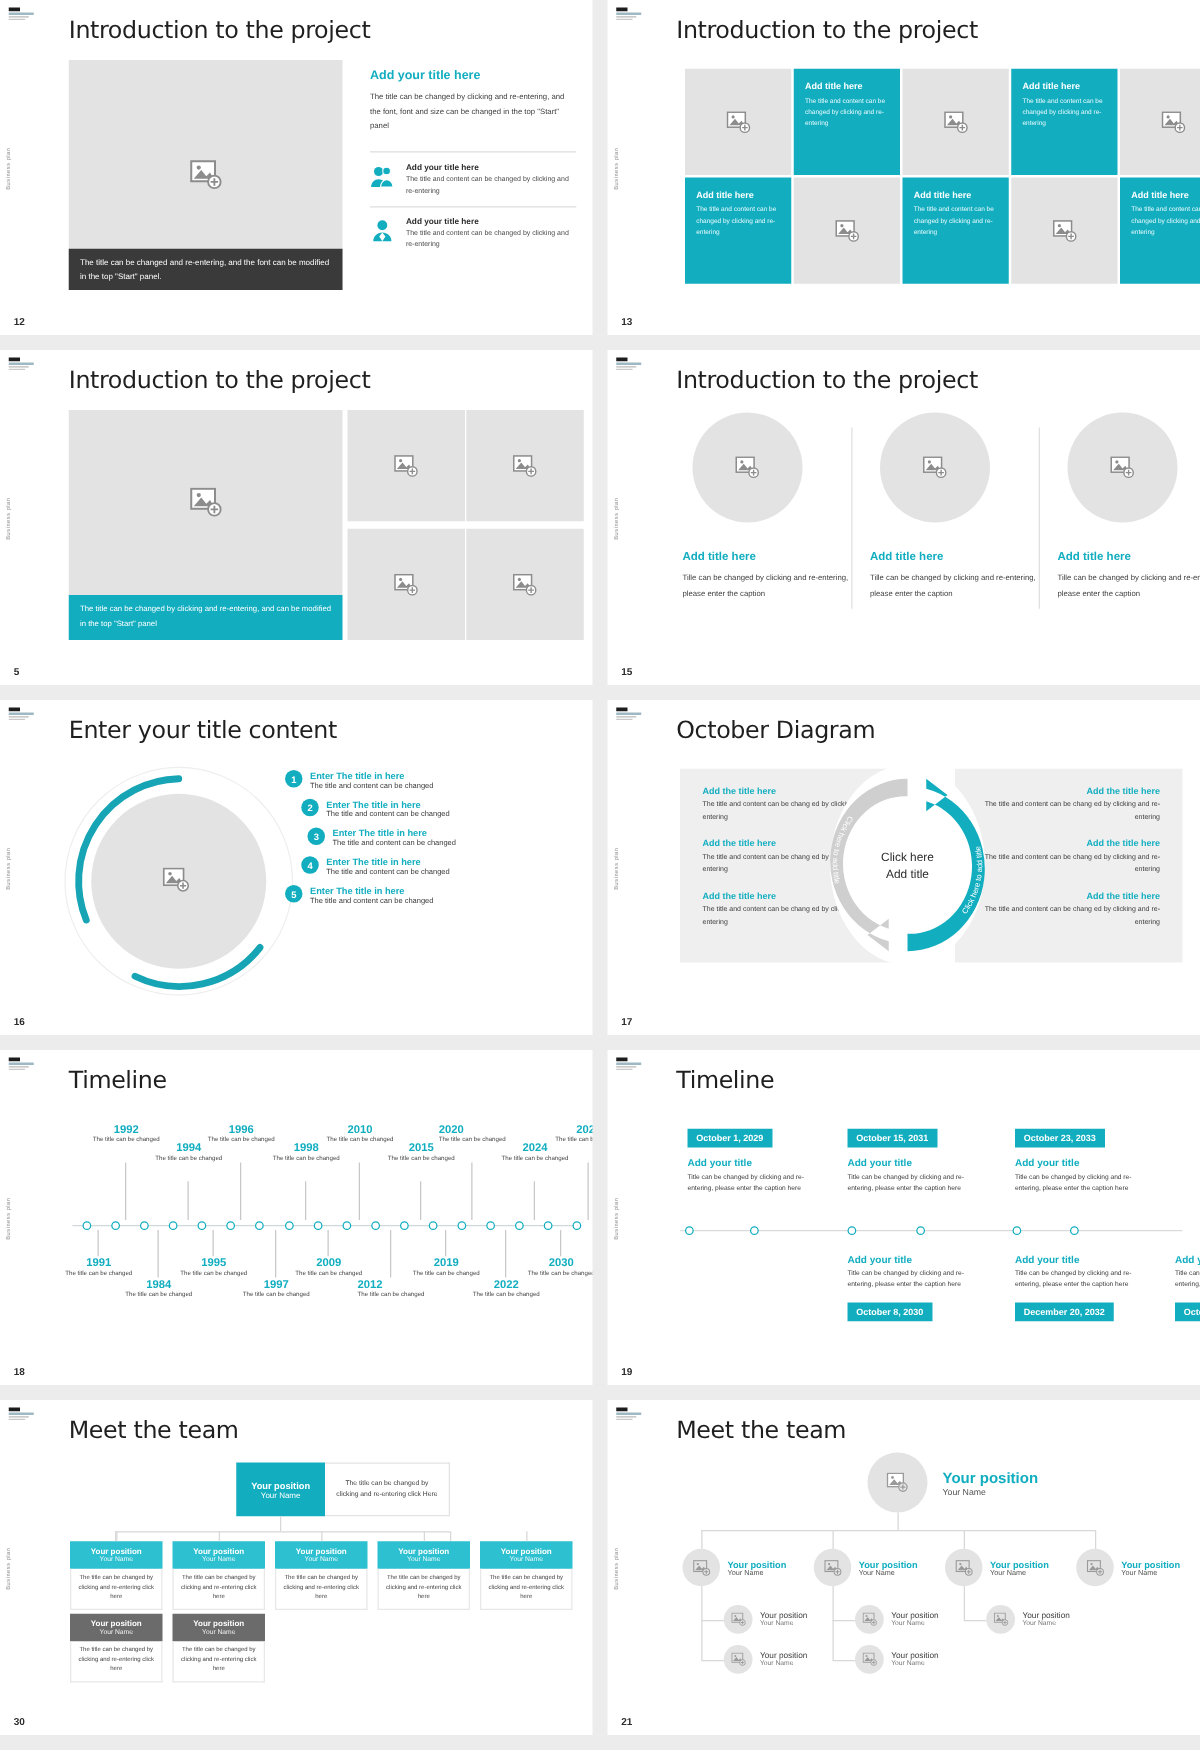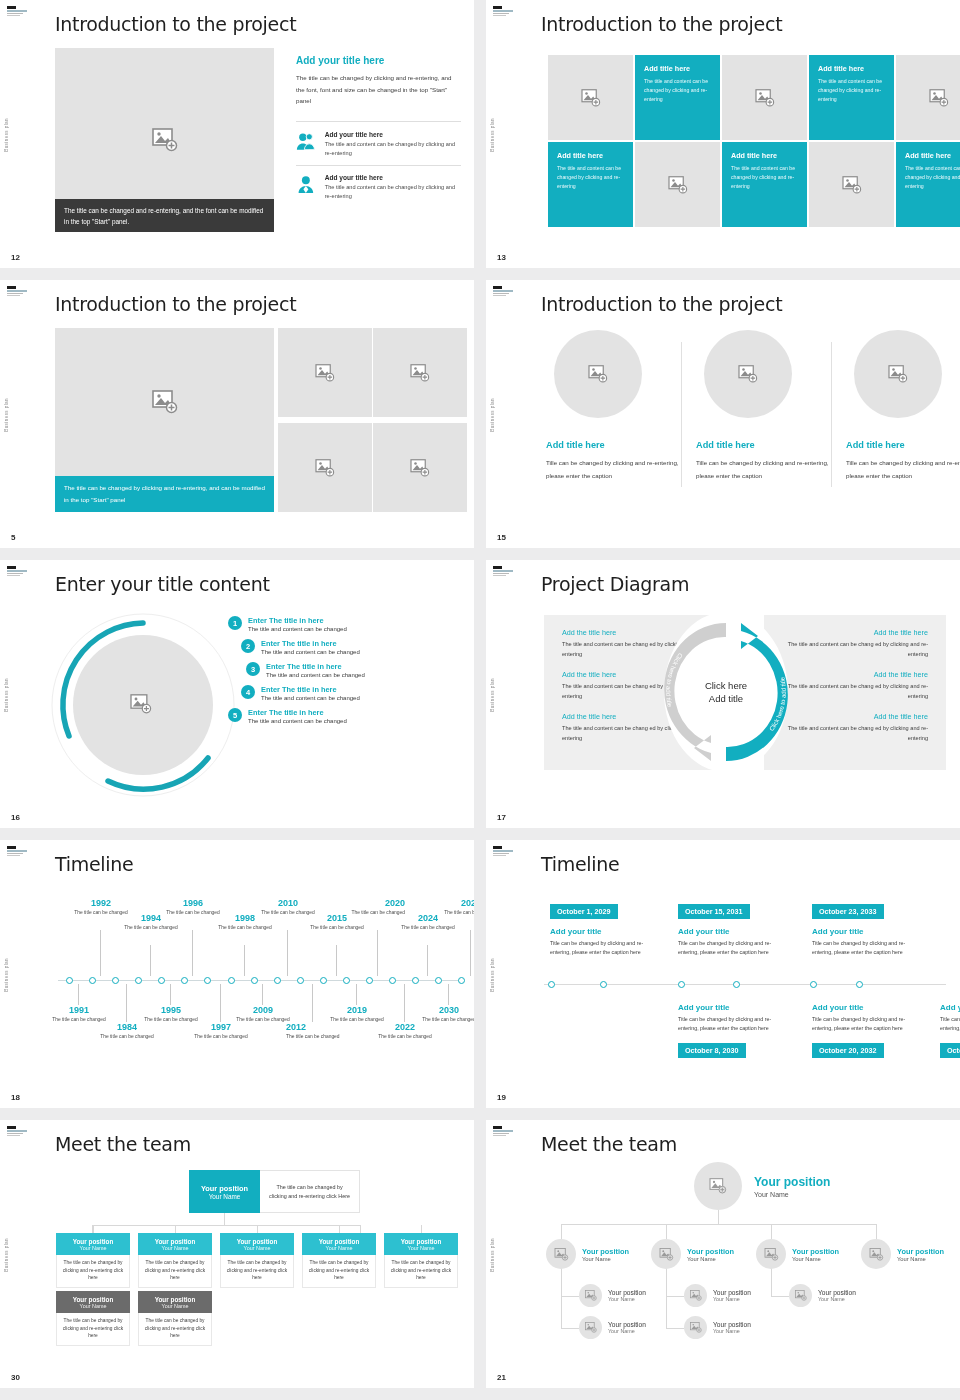--- a/index.html
+++ b/index.html
@@ -66,21 +66,21 @@
   .s16-wrap { position:absolute; left:48px; top:48px; width:190px; height:195px; }
   .s16-list { position:absolute; left:228px; top:56px; width:230px; }
   .s16-item { display:flex; align-items:flex-start; gap:6px; margin-bottom:7px; }
   .s16-num { min-width:14px; width:14px; height:14px; border-radius:50%; background:#12aec0; color:#fff; font-size:7.5px; font-weight:700; display:flex; align-items:center; justify-content:center; }
   .s16-h { font-size:7.4px; font-weight:700; color:#12aec0; margin-bottom:1px; }
   .s16-p { font-size:6px; color:#3a3a3a; }
 
   
   .s17-panel { position:absolute; top:55px; width:182px; height:155px; background:#efefef; }
   .s17-blk { margin-bottom:11px; }
-  .s17-h { font-size:7.2px; font-weight:400; color:#12aec0; margin-bottom:3px; }
+  .s17-h { font-size:7.2px; font-weight:700; color:#12aec0; margin-bottom:3px; }
   .s17-p { font-size:5.6px; line-height:9.5px; color:#3d3d3d; }
   .s17-center { position:absolute; left:178px; top:43px; width:124px; height:178px; }
 
   
   .s18-axis { position:absolute; left:58px; top:140px; width:402px; height:1px; background:#cfd9dc; }
   .s18-dot { position:absolute; width:7px; height:7px; border-radius:50%; border:1.1px solid #12aec0; background:#fff; top:136.5px; }
   .s18-stem { position:absolute; width:1px; background:#c8c8c8; }
   .s18-lab { position:absolute; width:54px; }
   .s18-y { font-size:9px; font-weight:700; color:#12aec0; }
   .s18-d { font-size:4.9px; line-height:7.5px; color:#4a4a4a; margin-top:1px; }
@@ -442,21 +442,21 @@
 
 <div class="slidewrap right">
       <div class="slide">
   <div class="logo">
           <div class="l1"></div>
           <div class="l2"></div>
           <div class="l3"></div>
           <div class="l4"></div>
         </div>
   <div class="vlabel">Business plan</div>
-  <div class="stitle">Project Diagram</div>
+  <div class="stitle">October Diagram</div>
   <div class="pagenum">17</div>
 
   <div class="s17-panel" style="left:58px;padding:13px 14px 0 18px">
     <div class="s17-blk">
             <div class="s17-h">Add the title here</div>
             <div class="s17-p">The title and content can be chang ed by clicking and re-entering</div>
           </div>
     <div class="s17-blk">
             <div class="s17-h">Add the title here</div>
             <div class="s17-p">The title and content can be chang ed by clicking and re-entering</div>
@@ -566,21 +566,21 @@
           <div class="s18-lab" style="left: 261px; top: 58px; text-align: center;">
             <div class="s18-y">2010</div>
     <div class="s18-d">The title can be changed</div>
           </div>
           <div class="s18-stem" style="left: 287px; top: 90px; height: 46px;"></div>
           <div class="s18-lab" style="left: 310px; top: 73px; text-align: center;">
             <div class="s18-y">2015</div>
     <div class="s18-d">The title can be changed</div>
           </div>
           <div class="s18-stem" style="left: 336px; top: 105px; height: 31px;"></div>
-          <div class="s18-lab" style="left: 351px; top: 58px; text-align: right;">
+          <div class="s18-lab" style="left: 351px; top: 58px; text-align: left;">
             <div class="s18-y">2020</div>
     <div class="s18-d">The title can be changed</div>
           </div>
           <div class="s18-stem" style="left: 377px; top: 90px; height: 46px;"></div>
           <div class="s18-lab" style="left: 401px; top: 73px; text-align: center;">
             <div class="s18-y">2024</div>
     <div class="s18-d">The title can be changed</div>
           </div>
           <div class="s18-stem" style="left: 427px; top: 105px; height: 31px;"></div>
           <div class="s18-lab" style="left: 444px; top: 58px; text-align: center;">
@@ -669,21 +669,21 @@
                 <div class="s19-p">Title can be changed by clicking and re-entering, please enter the caption here</div>
             <div style="margin-top:7px"><div class="s19-badge">October 8, 2030</div></div>
           </div>
           <div class="s19-box" style="left: 188px; width: 122px; top: 150px; height: 86px; border-color: rgb(237, 237, 237); z-index: -1;"></div>
           <div class="s19-card" style="left: 192px; top: 60px;"><div class="s19-badge">October 15, 2031</div><div class="s19-h">Add your title</div>
                 <div class="s19-p">Title can be changed by clicking and re-entering, please enter the caption here</div></div>
           <div class="s19-box" style="left: 188px; width: 122px; top: 55px; height: 86px; border-color: rgb(237, 237, 237); z-index: -1;"></div>
           <div class="s19-card" style="left: 326px; top: 155px;">
             <div class="s19-h">Add your title</div>
                 <div class="s19-p">Title can be changed by clicking and re-entering, please enter the caption here</div>
-            <div style="margin-top:7px"><div class="s19-badge">October 20, 2032</div></div>
+            <div style="margin-top:7px"><div class="s19-badge">December 20, 2032</div></div>
           </div>
           <div class="s19-box" style="left: 322px; width: 122px; top: 150px; height: 86px; border-color: rgb(237, 237, 237); z-index: -1;"></div>
           <div class="s19-card" style="left: 326px; top: 60px;"><div class="s19-badge">October 23, 2033</div><div class="s19-h">Add your title</div>
                 <div class="s19-p">Title can be changed by clicking and re-entering, please enter the caption here</div></div>
           <div class="s19-box" style="left: 322px; width: 122px; top: 55px; height: 86px; border-color: rgb(237, 237, 237); z-index: -1;"></div>
           <div class="s19-card" style="left: 454px; top: 155px;">
             <div class="s19-h">Add your title</div>
                 <div class="s19-p">Title can be changed by clicking and re-entering, please enter the caption here</div>
             <div style="margin-top:7px"><div class="s19-badge">October 30, 2034</div></div>
           </div>

